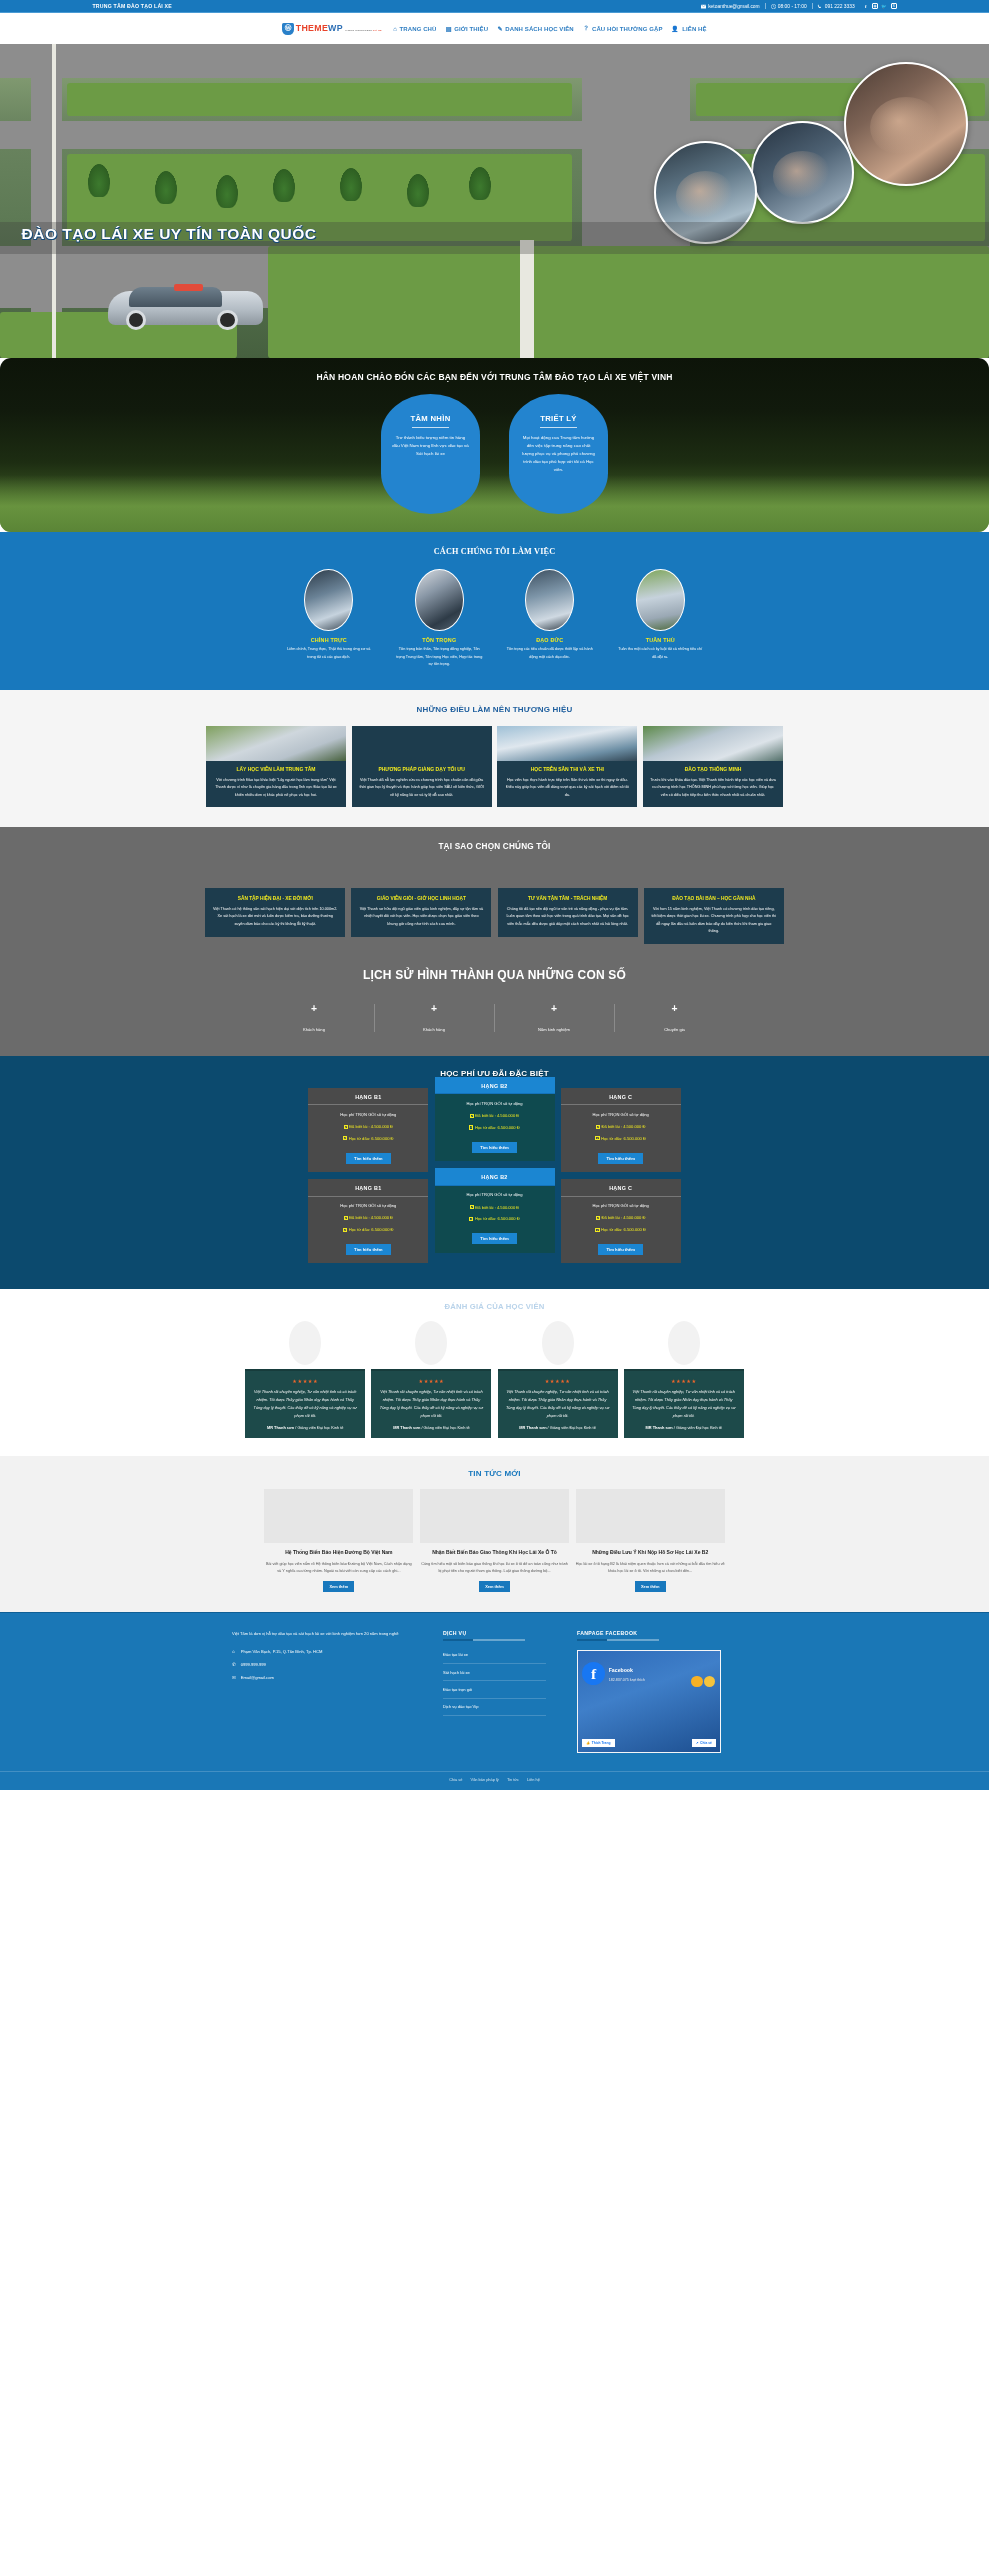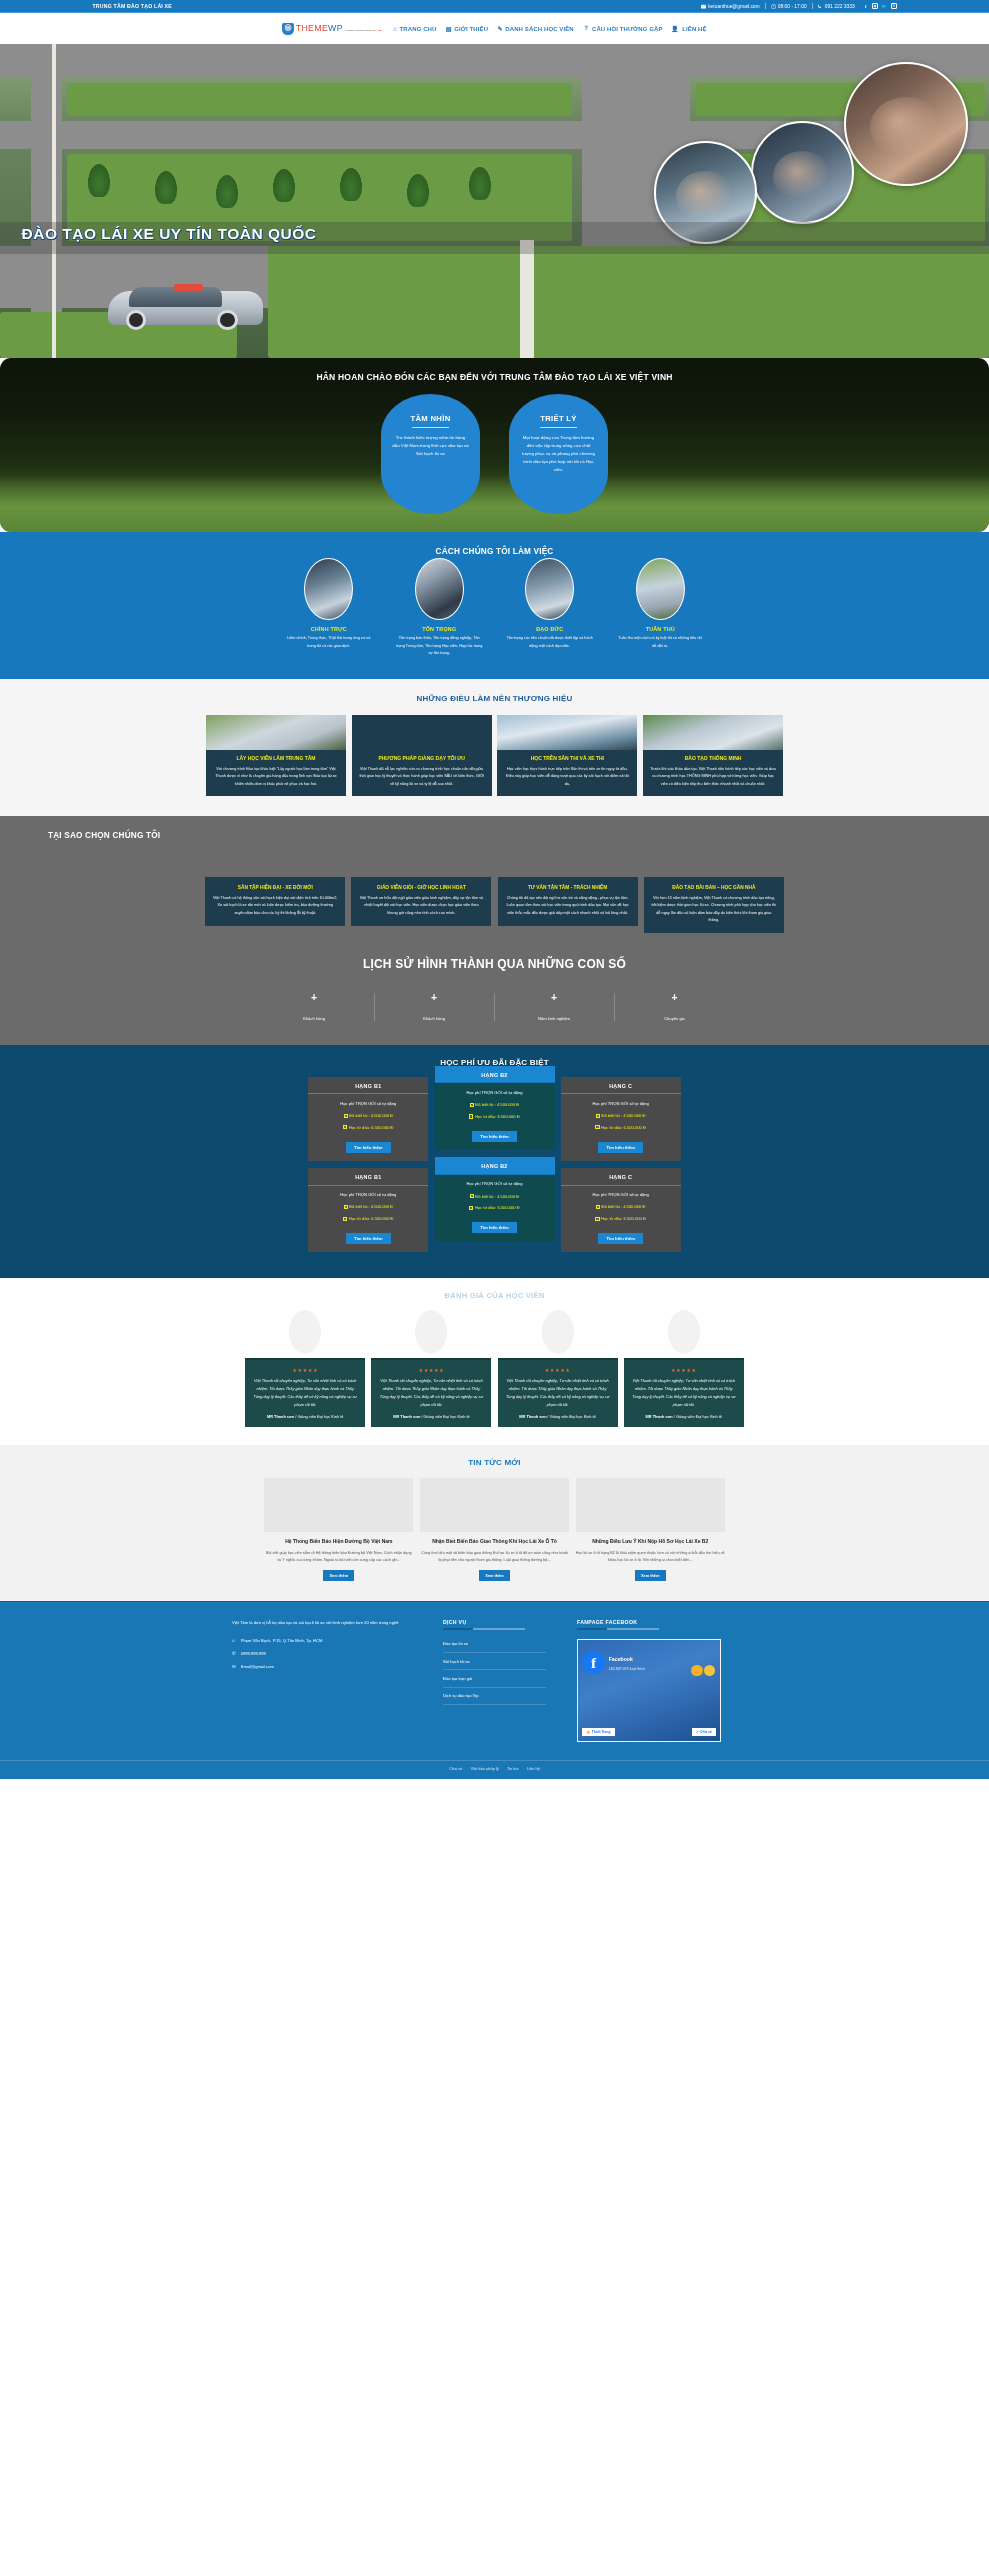--- a/index.html
+++ b/index.html
@@ -42,21 +42,21 @@
   }
   .header .wrap { display:flex; align-items:center; justify-content:center; gap:0; }
   .logo { display:flex; align-items:center; gap:2.1px; margin-right:11.3px; }
   .logo-mark {
     width:11.3px; height:12.4px; background:#2980c9;
     border-radius:1.5px 1.5px 5.2px 5.2px;
     display:flex; align-items:center; justify-content:center;
     color:#fff; font-size:6.7px; font-weight:bold;
   }
   .logo-text { line-height:1; }
-  .logo-main { font-size:8.8px; font-weight:normal; color:#e8442c; letter-spacing:0.3px; }
+  .logo-main { font-size:8.8px; font-weight:bold; color:#e8442c; letter-spacing:0.3px; }
   .logo-main .wp { color:#2d6fb5; }
   .logo-sub { font-size:2.3px; color:#555; letter-spacing:0.2px; margin-top:0.5px; }
   .logo-sub b { color:#e8442c; }
   .nav { display:flex; align-items:center; gap:9.3px; }
   .nav-item {
     display:flex; align-items:center; gap:2.6px;
     font-size:6px; font-weight:bold; color:#2f7ec2;
     letter-spacing:0.1px; cursor:pointer; white-space:nowrap;
   }
   .nav-ico { font-size:6.2px; color:#2f7ec2; display:inline-block; }
@@ -153,21 +153,21 @@
     border-radius:50% / 34%;
     padding:19.6px 11.3px 15.5px;
     text-align:center; color:#fff;
   }
   .oval-h { font-size:7.7px; font-weight:bold; letter-spacing:0.3px; margin-bottom:4.6px; }
   .oval-rule { width:37px; height:0.8px; background:rgba(255,255,255,.75); margin:0 auto 5.7px; }
   .oval-p { font-size:4.4px; line-height:1.85; }
 
   
   .work { background:#1878bd; padding:15.5px 0 21.6px; }
-  .work-title { text-align:center; color:#fff; font-size:8.2px; font-weight:bold; letter-spacing:0.2px; margin-bottom:2px; }
+  .work-title { text-align:center; color:#fff; font-size:8.2px; font-weight:bold; letter-spacing:0.2px; margin-bottom:13px;font-family:Liberation Serif, serif; }
   .work-grid { display:flex; justify-content:center; gap:17.5px; }
   .work-col { width:93px; text-align:center; }
   .work-circle {
     width:49px; height:62px; border-radius:50%;
     margin:0 auto 6.2px; border:1.5px solid #fff;
     overflow:hidden;
     background:linear-gradient(160deg,#2b3a48 0%,#6a8296 40%,#c6d3de 72%,#33414d 100%);
   }
   .work-circle.c2 { background:linear-gradient(150deg,#d9dde2 0%,#8a98a7 35%,#2e3b47 75%,#596a78 100%); }
   .work-circle.c3 { background:linear-gradient(165deg,#3c4f60 0%,#7d95a8 40%,#cfd9e2 75%,#2a3742 100%); }
@@ -184,21 +184,21 @@
   .bi1 { background:linear-gradient(160deg,#7fa05e 0%,#cfd7dd 45%,#b7c2cb 70%,#46603c 100%); }
   .bi2 { background:linear-gradient(150deg,#1d2a35 0%,#4f6running 0%,#5b7183 45%,#cfd9e2 78%,#212c36 100%); }
   .bi3 { background:linear-gradient(170deg,#9fc0d6 0%,#dfe7ee 40%,#6d8fa5 75%,#324654 100%); }
   .bi4 { background:linear-gradient(160deg,#5d8a4a 0%,#b9c7d2 40%,#dce3e9 70%,#53706a 100%); }
   .brand-body { padding:5.2px 6.2px 8.2px; color:#fff; text-align:center; }
   .brand-h { color:#f2ea1f; font-size:5px; font-weight:bold; line-height:1.45; margin-bottom:3.6px; }
   .brand-p { font-size:3.8px; line-height:1.95; }
 
   
   .why { background:#6b6b6b; padding:15.5px 0 20.6px; }
-  .why-title { color:#fff; font-size:8.2px; font-weight:bold; letter-spacing:0.2px; margin-bottom:37px;padding-left:48px; }
+  .why-title { text-align:center; color:#fff; font-size:8.2px; font-weight:bold; letter-spacing:0.2px; margin-bottom:37px; }
   .why-grid { display:flex; justify-content:center; gap:6.2px; align-items:flex-start; }
   .why-card { width:140px; background:#1d3c4d; padding:6.7px 7.2px 8.8px; text-align:center; color:#fff; }
   .why-h { color:#f2ea1f; font-size:4.8px; font-weight:bold; line-height:1.5; margin-bottom:3.6px; }
   .why-p { font-size:3.8px; line-height:1.95; }
 
   
   .stats { background:#6b6b6b; padding:3.1px 0 24px; }
   .stats-title { text-align:center; color:#fff; font-size:12px; font-weight:bold; letter-spacing:0.2px; margin-bottom:21.6px; }
   .stats-grid { display:flex; justify-content:center; }
   .stat { width:120px; text-align:center; color:#fff; border-right:0.5px solid rgba(255,255,255,.22); padding:0 5.2px; }

